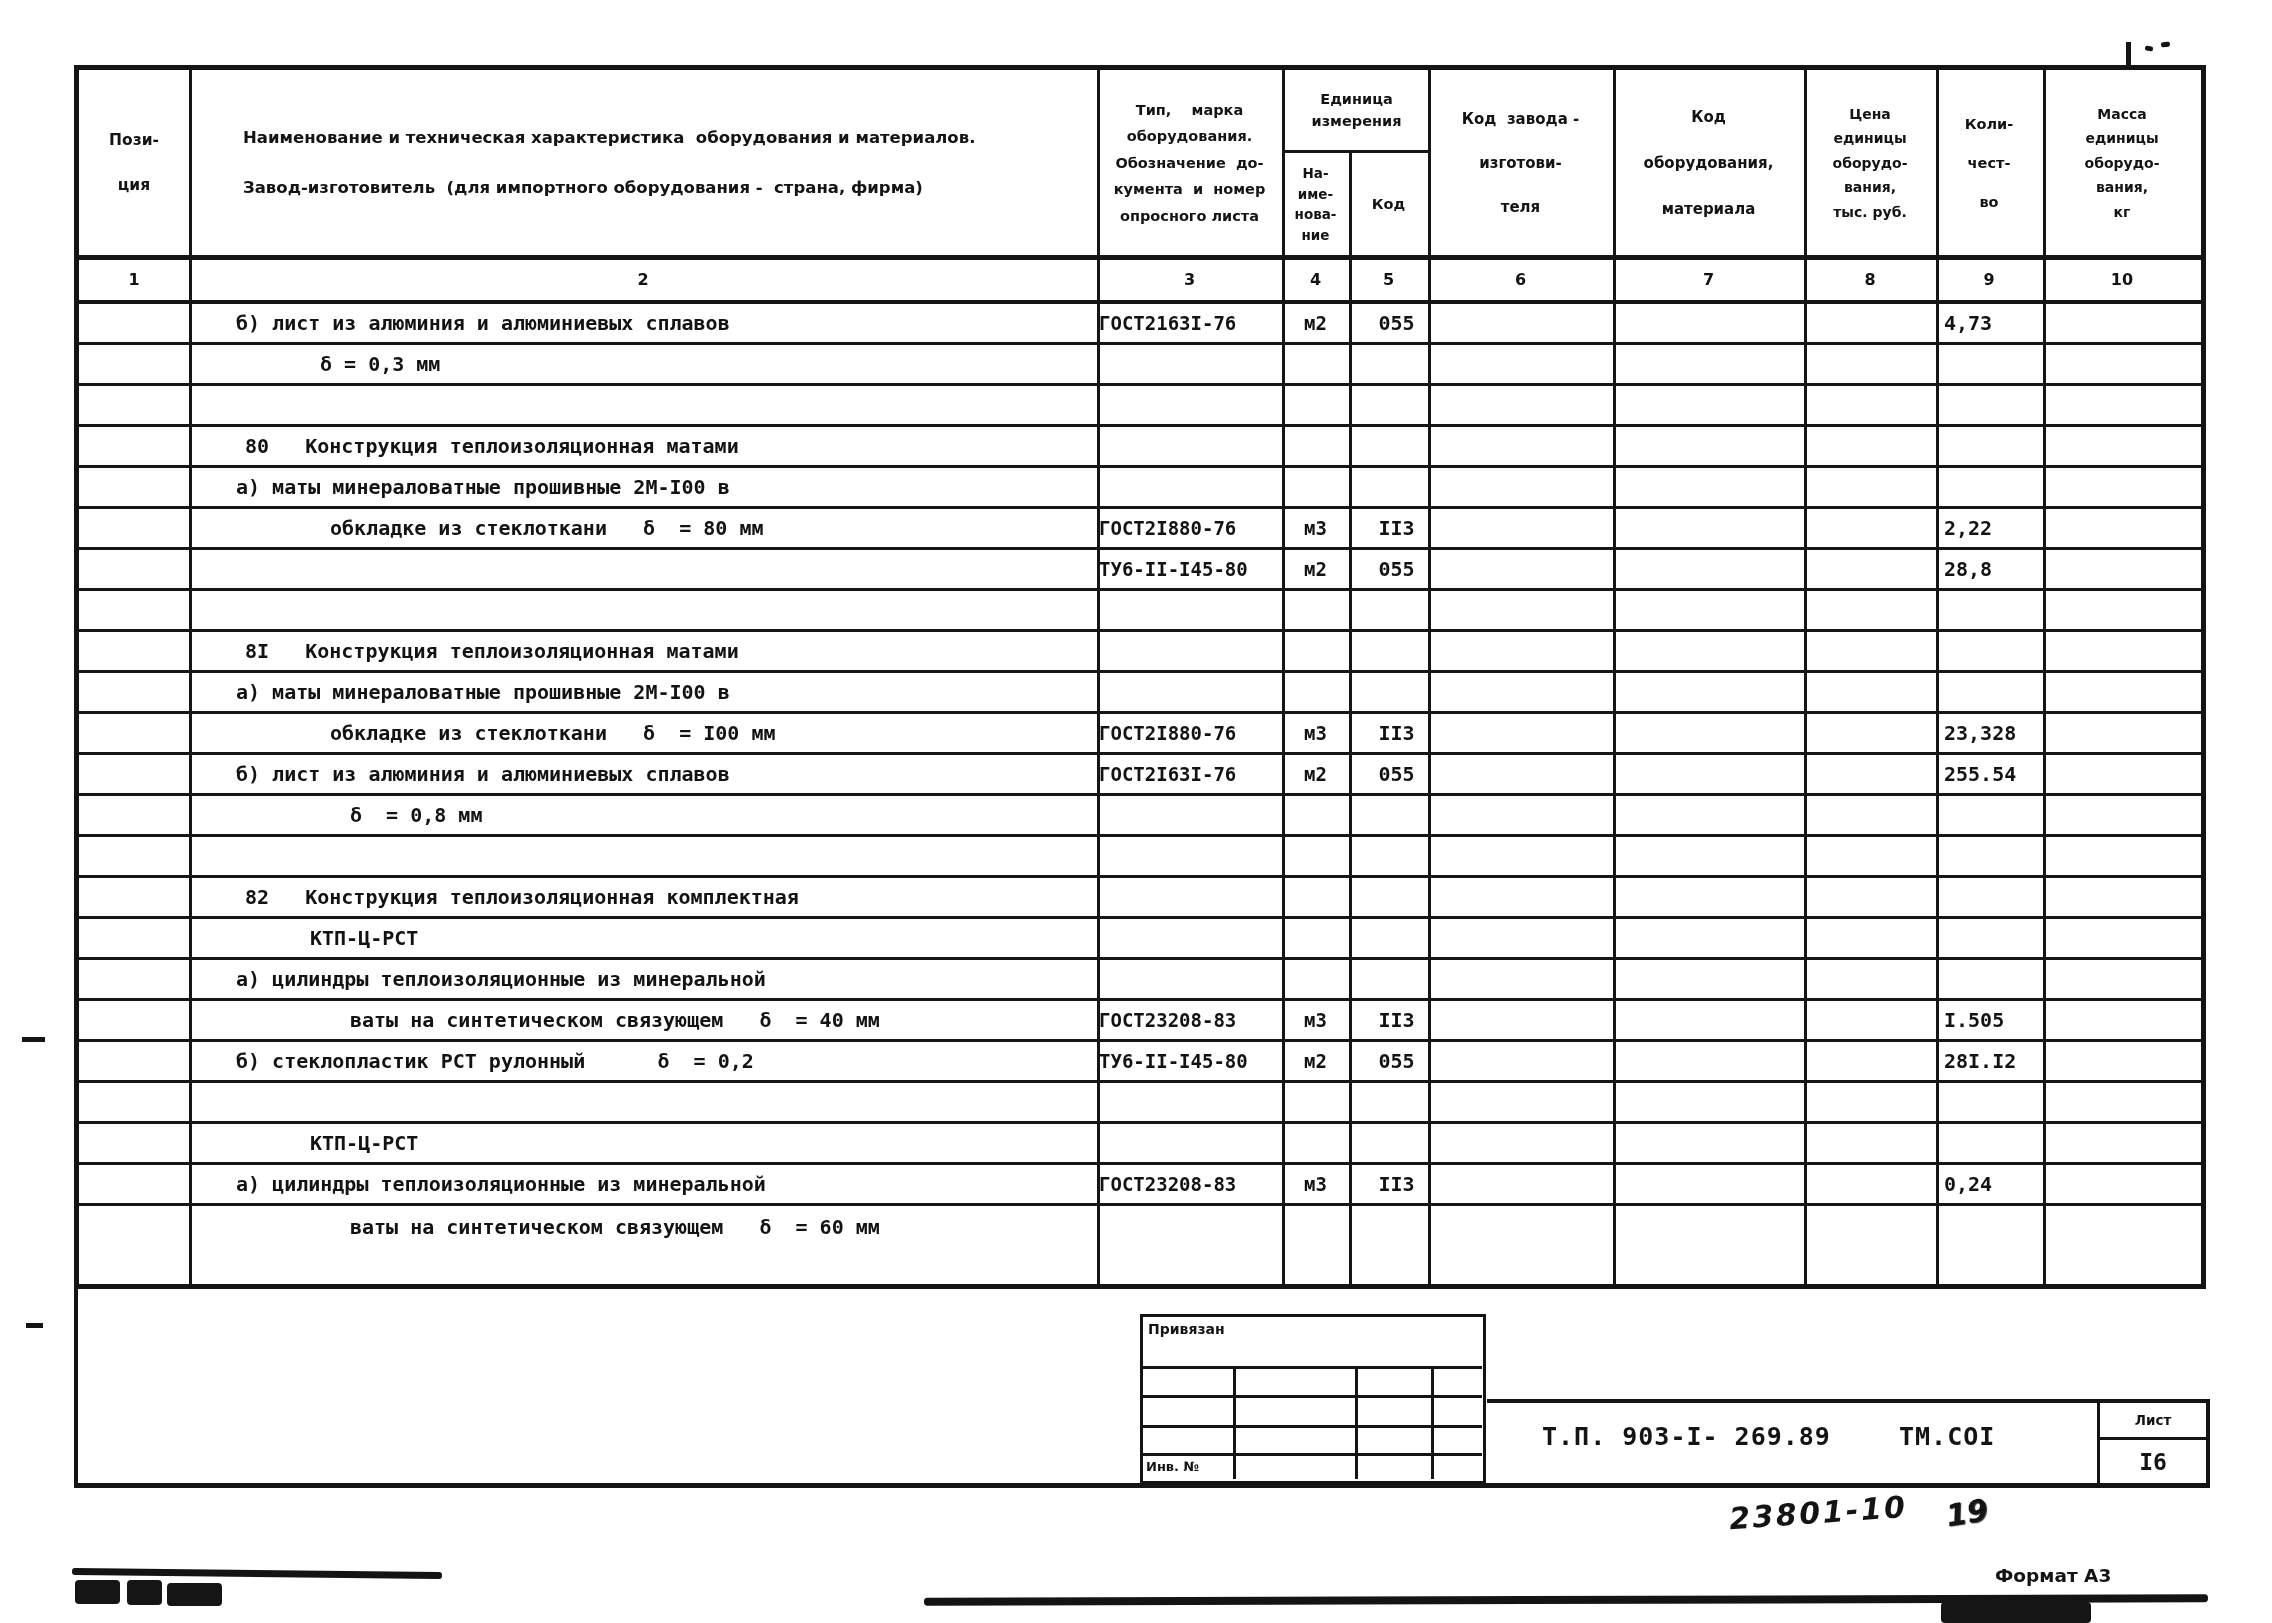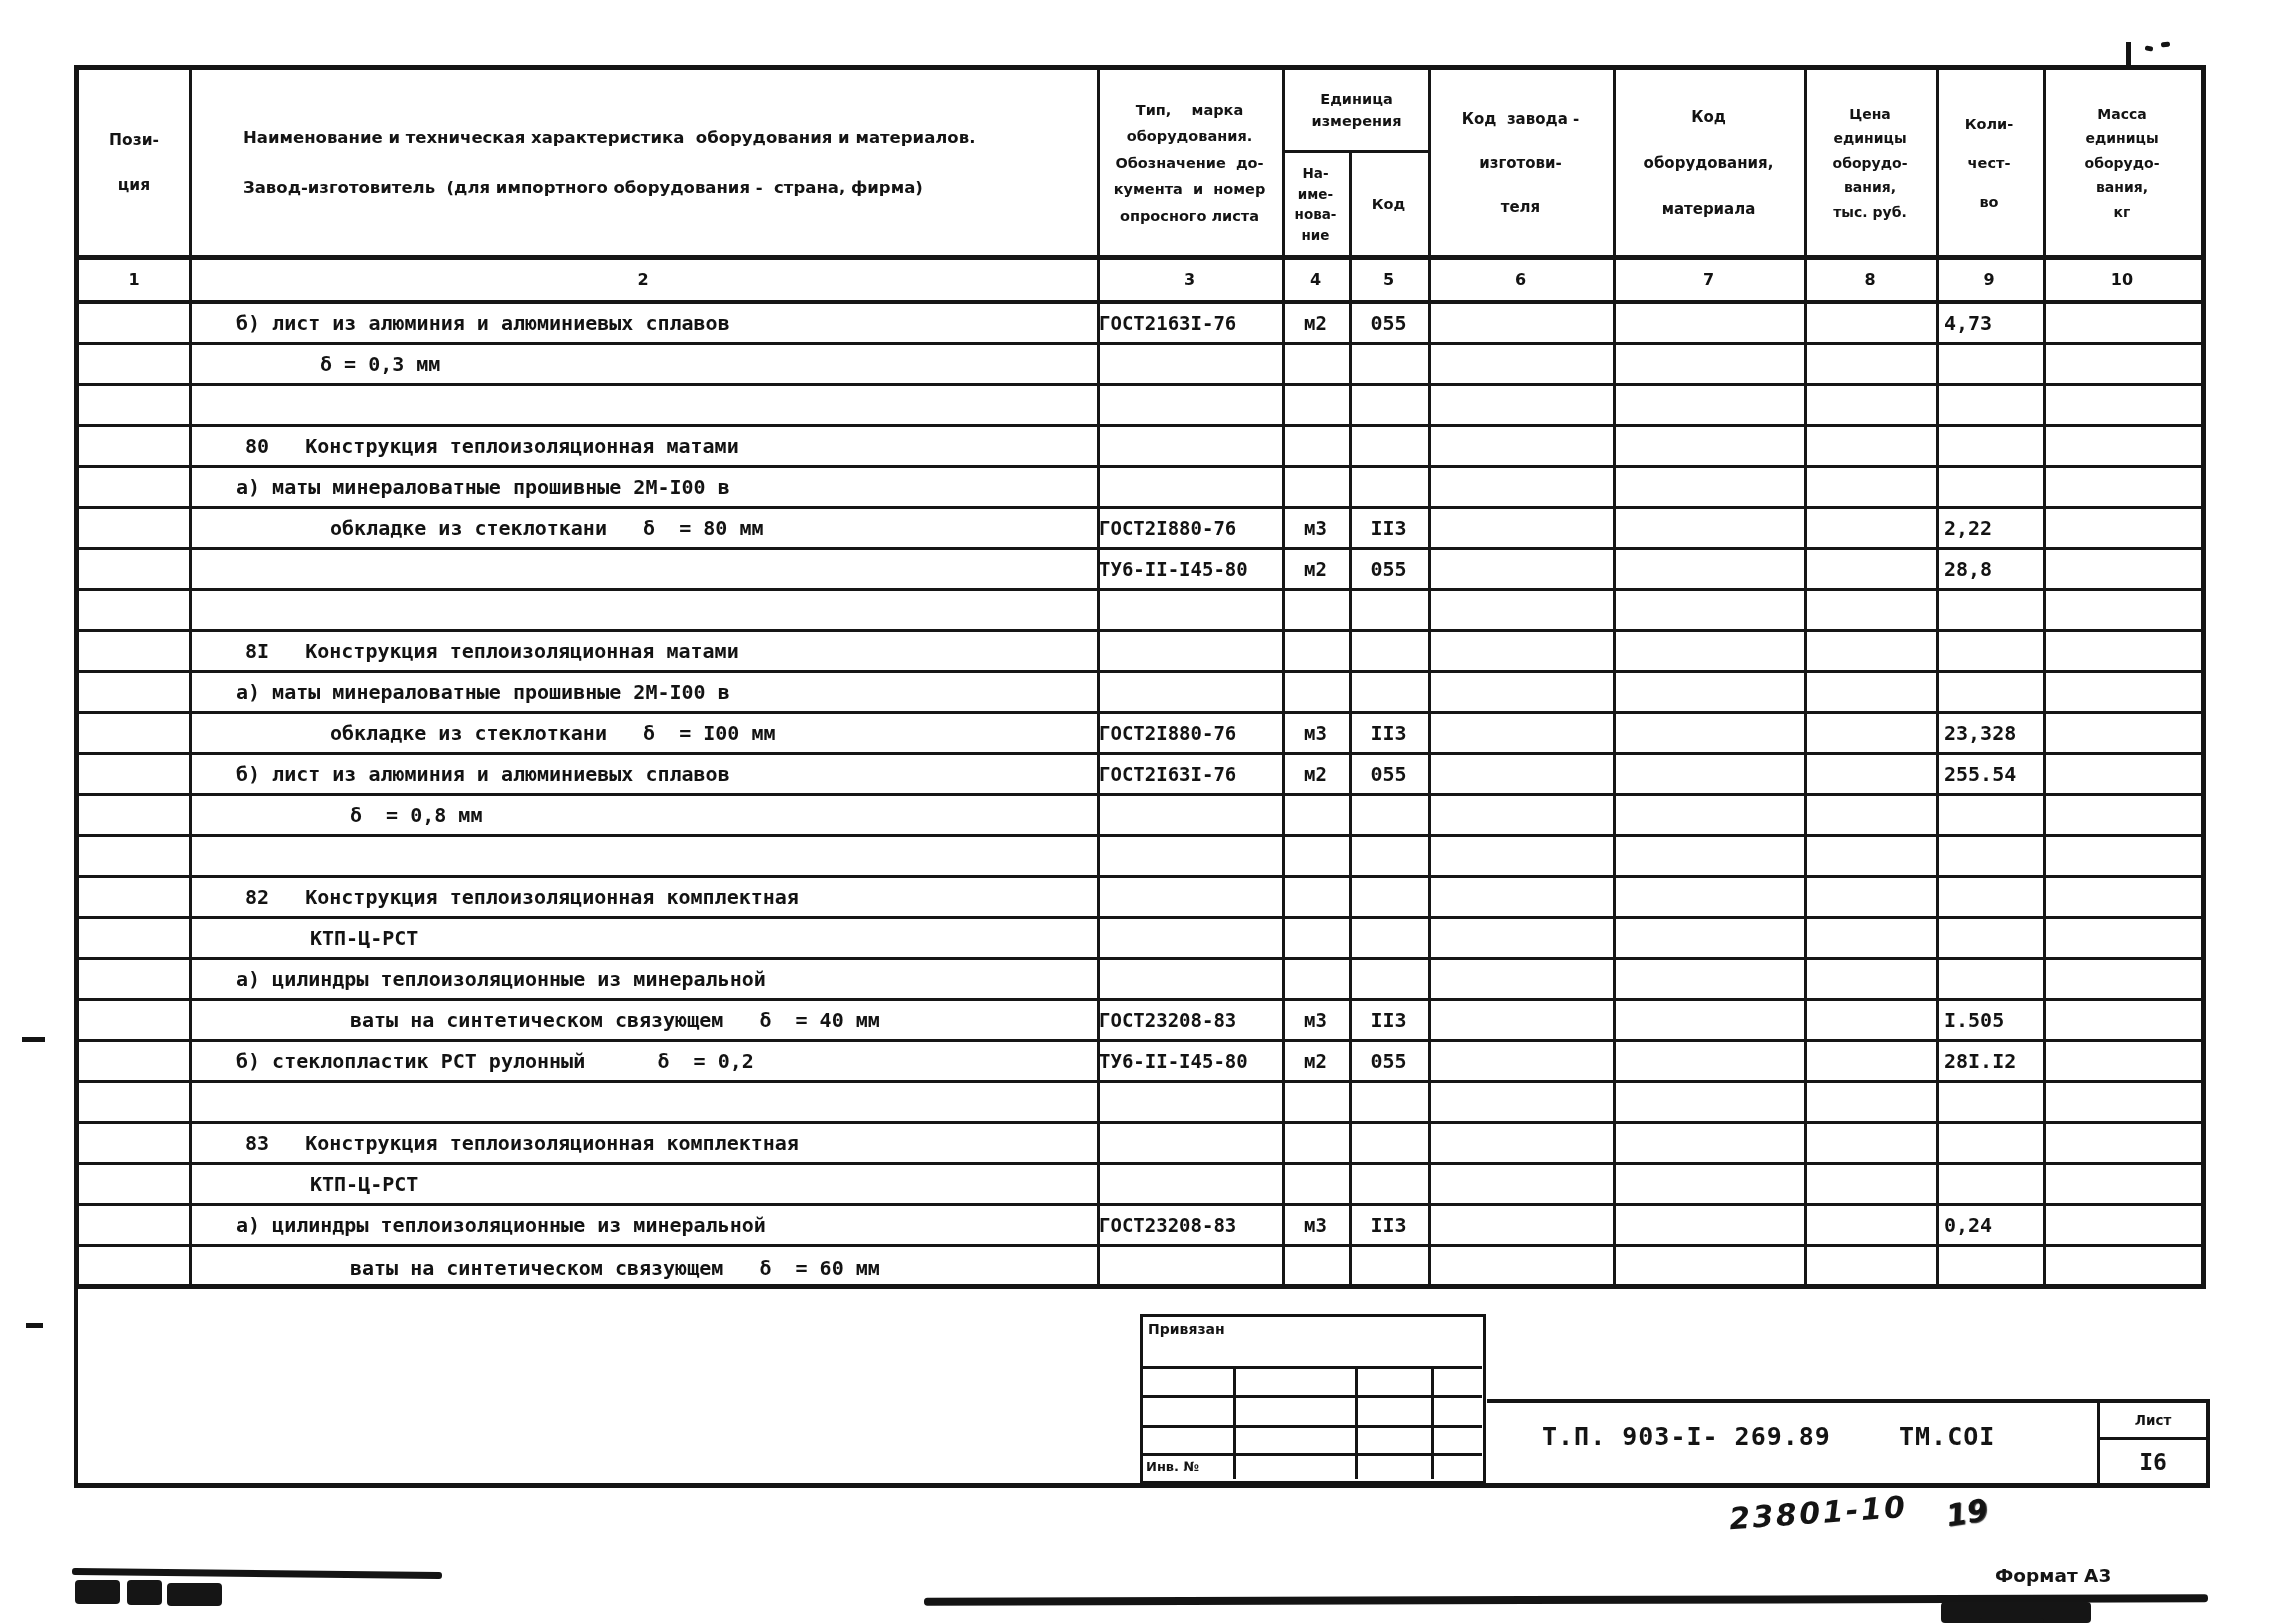--- a/index.html
+++ b/index.html
@@ -23,21 +23,21 @@
   #rows{position:absolute;left:0;top:234px;width:2122px;height:980px;}
   .row{position:relative;height:41px;border-bottom:3px solid #161616;box-sizing:border-box;
        font-family:"DejaVu Sans Mono","Liberation Mono",monospace;font-weight:700;font-size:20px;color:#131313;}
   .row:last-child{border-bottom:none;}
   .row span{position:absolute;top:0;bottom:0;display:flex;align-items:center;white-space:pre;}
   .c-name{left:110px;width:908px;}
   .ind0{padding-left:56px;} .ind1{padding-left:47px;} .ind2{padding-left:121px;}
   .ind3{padding-left:131px;} .ind4{padding-left:141px;} .ind5{padding-left:161px;}
   .c-type{left:1020px;width:180px;font-size:19px;text-align:right;}
   .c-unit{left:1203px;width:67px;justify-content:center;font-size:19px;}
-  .c-code{left:1270px;width:79px;justify-content:center;font-size:20px;}
+  .c-code{left:1270px;width:79px;justify-content:center;font-size:20px;padding-left:8px;}
   .c-qty{left:1857px;width:105px;padding-left:8px;}
   
   .abs{position:absolute;}
   .mono{font-family:"DejaVu Sans Mono","Liberation Mono",monospace;font-weight:700;color:#141414;}
   .sans{font-family:"DejaVu Sans","Liberation Sans",sans-serif;font-weight:700;color:#141414;}
   #stamp{position:absolute;left:1140px;top:1314px;width:346px;height:170px;
          border:3.5px solid #141414;box-sizing:border-box;}
   .smudge{position:absolute;background:#151515;filter:blur(0.7px);border-radius:4px;}
 </style>
 </head>
@@ -203,23 +203,20 @@
           <span class="c-qty">I.505</span>
         </div>
         <div class="row">
           <span class="c-name ind1">б) стеклопластик РСТ рулонный      δ  = 0,2</span>
           <span class="c-type">ТУ6-II-I45-80</span>
           <span class="c-unit">м2</span>
           <span class="c-code">055</span>
           <span class="c-qty">28I.I2</span>
         </div>
         <div class="row"></div>
-        <div class="row">
-          <span class="c-name ind0">83   Конструкция теплоизоляционная комплектная</span>
-        </div>
         <div class="row">
           <span class="c-name ind2">КТП-Ц-РСТ</span>
         </div>
         <div class="row">
           <span class="c-name ind1">а) цилиндры теплоизоляционные из минеральной</span>
           <span class="c-type">ГОСТ23208-83</span>
           <span class="c-unit">м3</span>
           <span class="c-code">II3</span>
           <span class="c-qty">0,24</span>
         </div>

